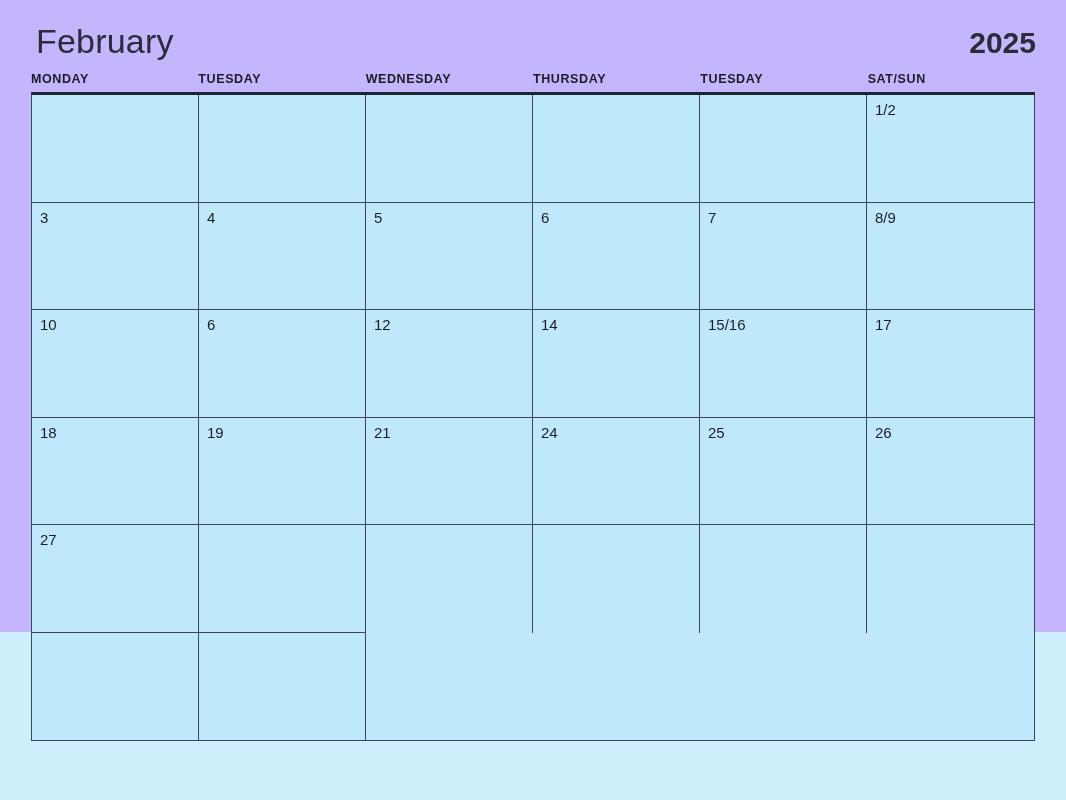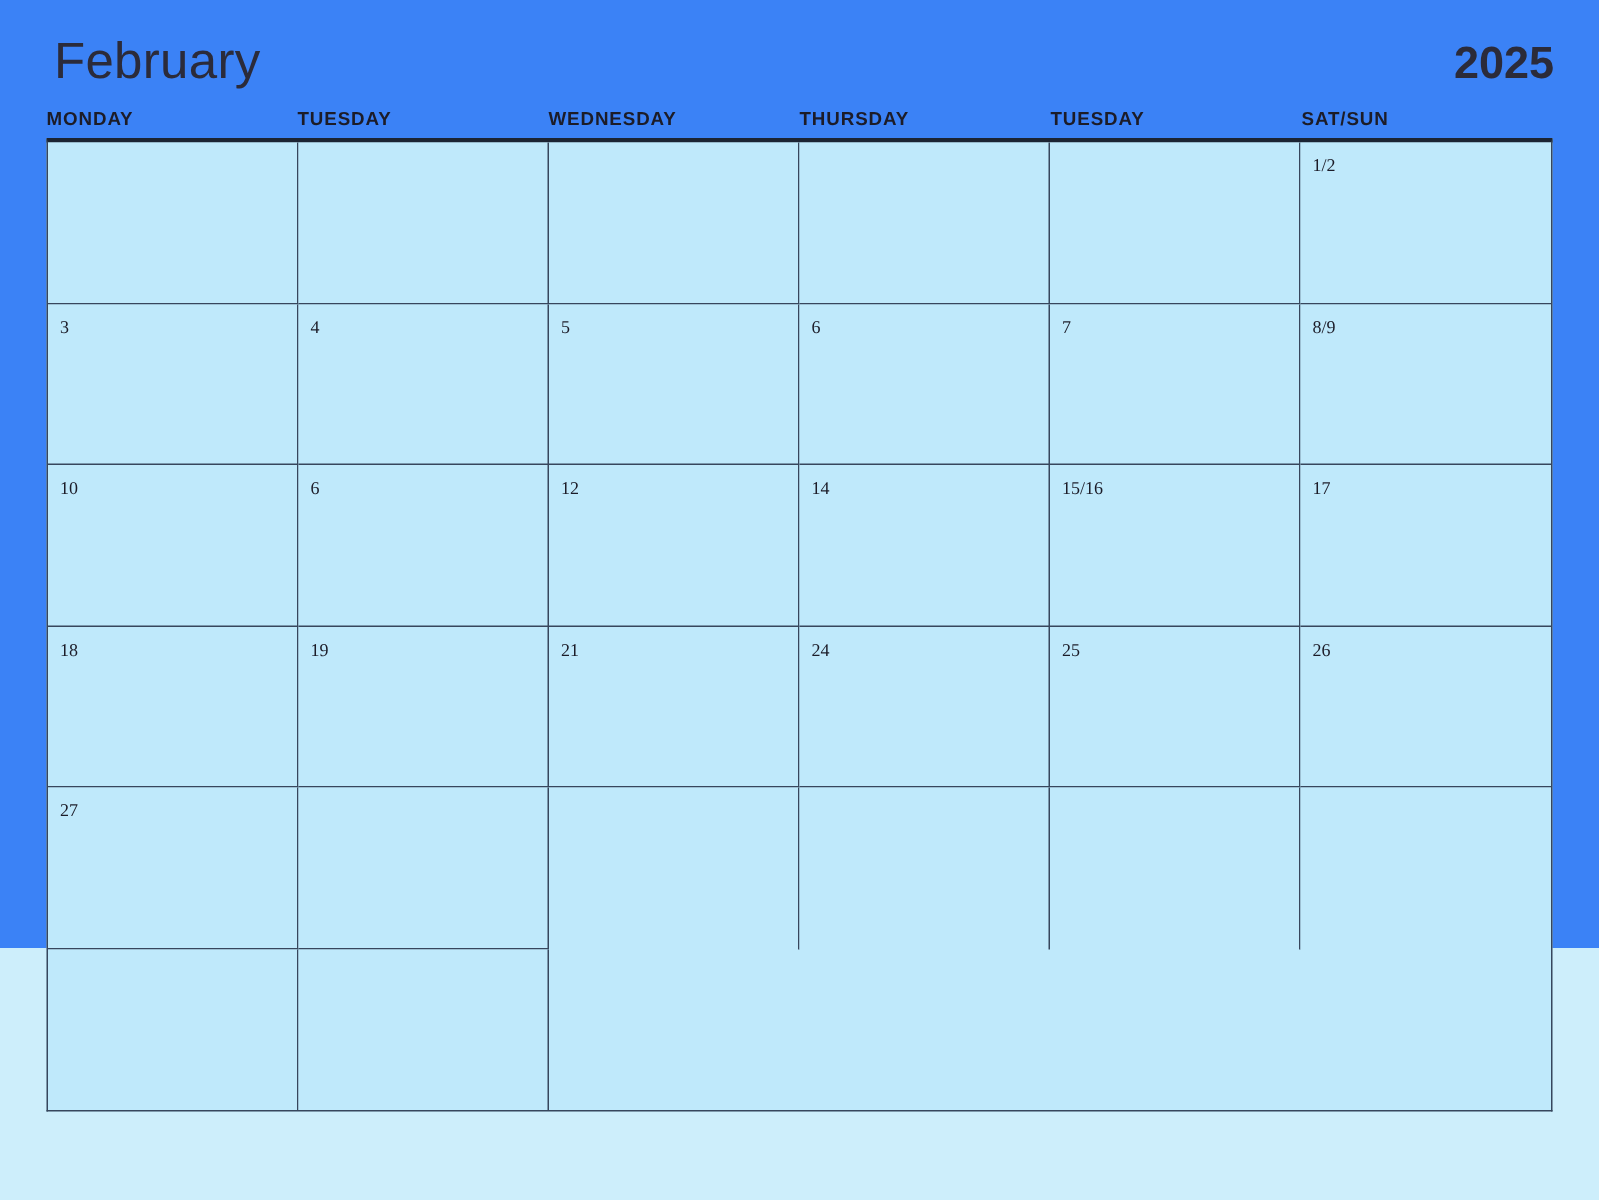--- a/index.html
+++ b/index.html
@@ -10,21 +10,21 @@
     width: 1066px;
     height: 800px;
     background: #cdeefb;
     font-family: "Liberation Sans", sans-serif;
     overflow: hidden;
   }
   .page {
     position: relative;
     width: 1066px;
     height: 632px;
-    background: #3b82f6;
+    background: #c4b5fd;
     box-sizing: border-box;
   }
   .header {
     display: flex;
     align-items: baseline;
     justify-content: space-between;
     padding: 24px 30px 0 36px;
     box-sizing: border-box;
   }
   .month-title {
@@ -71,24 +71,24 @@
     position: relative;
     background: #bfe9fb;
   }
   .cell:nth-child(6n) {
     border-right: none;
   }
   .grid .cell.last-row {
     border-bottom: none;
   }
   .daynum {
-    font-size: 12px;
+    font-size: 15px;
     color: #1c1c28;
     line-height: 1.1;
-    font-family: Liberation Serif, serif;
+    font-family: Liberation Sans, sans-serif;
     text-align: right;
   }
   .cell.empty .daynum {
     visibility: hidden;
   }
 </style>
 </head>
 <body>
 
 <div class="page">

